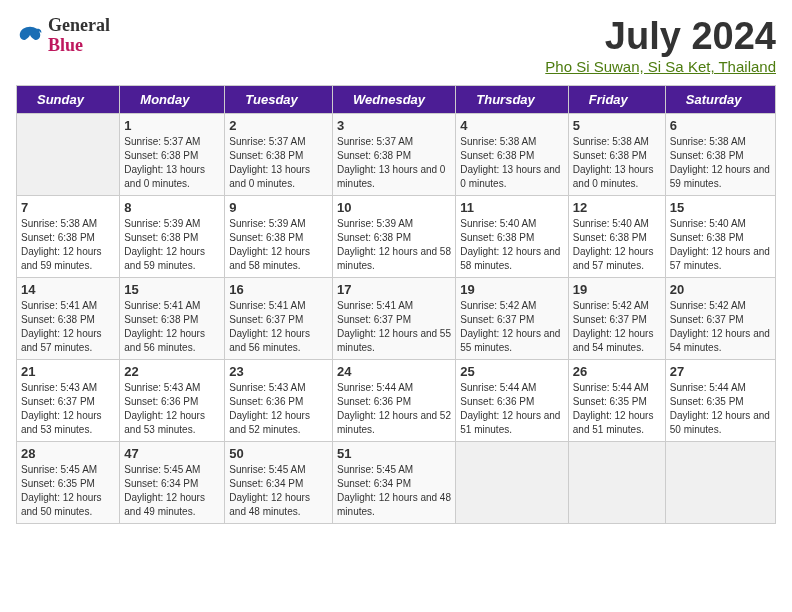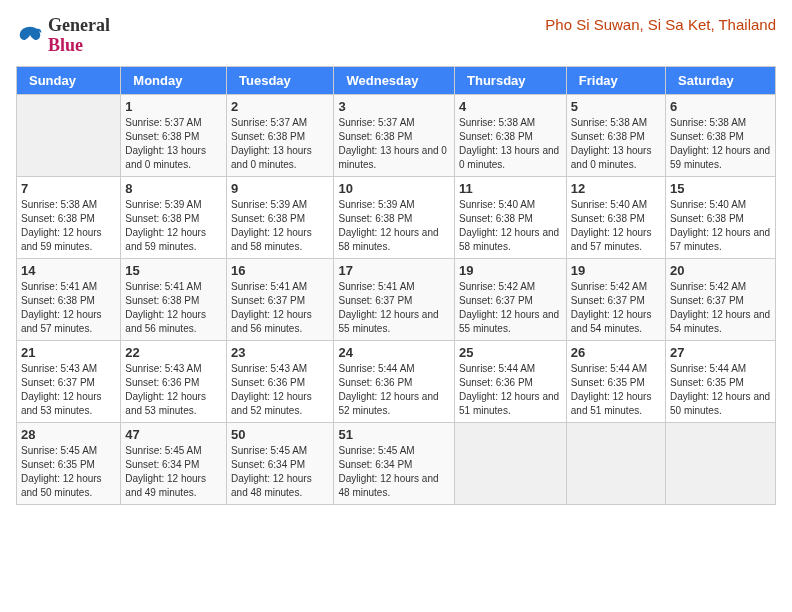--- a/index.html
+++ b/index.html
@@ -38,35 +38,37 @@
       text-align: right;
     }
     .main-title {
       font-size: 38px;
       font-weight: bold;
       color: #333;
       line-height: 1.1;
     }
     .subtitle {
       font-size: 15px;
-      color: #c2410c;
+      color: #4d7c0f;
+      text-decoration: underline;
     }
     table {
       width: 100%;
       border-collapse: collapse;
       font-size: 11px;
     }
     thead tr th {
-      background-color: #3b82f6;
+      background-color: #4c1d95;
       color: #fff;
-      padding: 6px 12px;
+      padding: 6px 20px;
       text-align: left;
       font-size: 13px;
       font-weight: bold;
       border: 1px solid #ccc;
+      font-style: italic;
     }
     tbody tr td {
       border: 1px solid #ccc;
       vertical-align: top;
       padding: 4px 4px;
       color: #333;
       min-height: 80px;
     }
     tbody tr:nth-child(odd) td {
       background-color: #f9f9f9;
@@ -97,20 +99,21 @@
     <svg class="logo-bird" viewBox="0 0 30 30">
       <path d="M15,5 C20,5 26,8 26,14 C26,18 23,20 20,19 C18,18 16,16 15,14 C14,16 12,18 10,19 C7,20 4,18 4,14 C4,8 10,5 15,5Z" fill="#1a6eb5"></path>
       <path d="M20,8 C24,6 28,8 27,12 C26,10 23,9 20,10Z" fill="#1a6eb5"></path>
     </svg>
     <div class="logo-text">
       <span class="general">General</span>
       <span class="blue">Blue</span>
     </div>
   </div>
   <div class="title-area">
+    <div class="main-title">July 2024</div>
     <div class="subtitle">Pho Si Suwan, Si Sa Ket, Thailand</div>
   </div>
 </div>
 
 <table>
   <thead>
     <tr>
     <th>Sunday</th>
         <th>Monday</th>
         <th>Tuesday</th>

